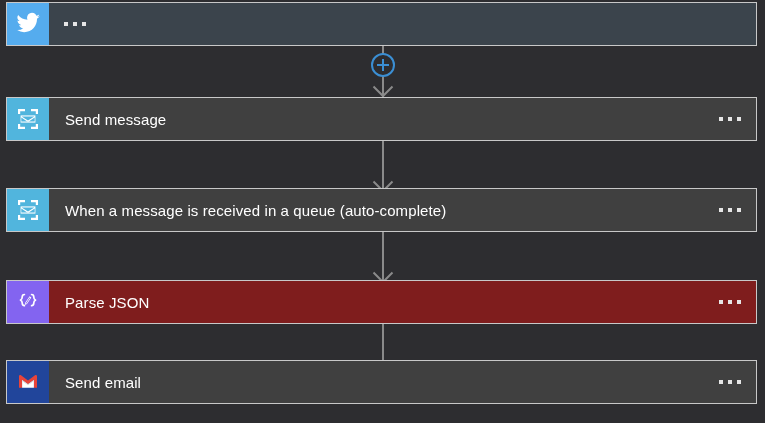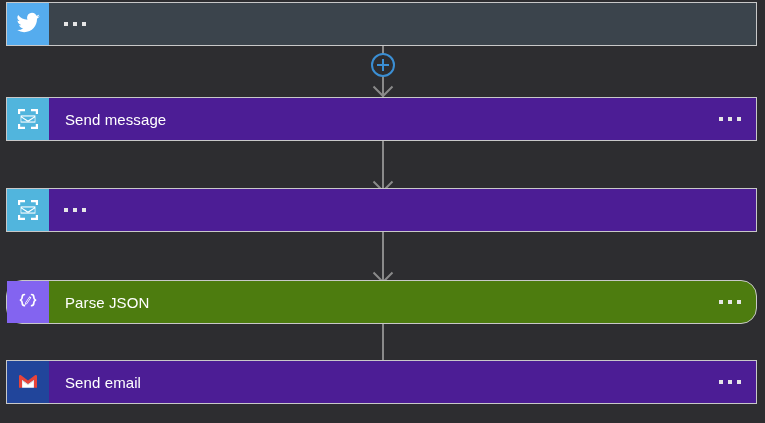--- a/index.html
+++ b/index.html
@@ -73,27 +73,27 @@
   }
 
   
   .card {
     position: absolute;
     left: 6px;
     width: 751px;
     height: 44px;
     box-sizing: border-box;
     border: 1px solid #c8c8c8;
-    background: #4c1d95;
+    background: #404040;
     display: flex;
     align-items: stretch;
     cursor: pointer;
   }
   .card.trigger { background: #3b444c; }
-  .card.builtin { background: #4d7c0f; border-radius: 16px; }
+  .card.builtin { background: #7f1d1d; }
 
   .card-icon {
     flex: 0 0 42px;
     width: 42px;
     display: flex;
     align-items: center;
     justify-content: center;
   }
   .card-icon svg { display: block; }
 
@@ -178,20 +178,21 @@
   </div>
 
   <div class="card" style="top:188px;">
     <div class="card-icon" style="background:#51b5dd;">
       <svg width="26" height="26" viewBox="0 0 26 26" aria-hidden="true">
         <path fill="#ffffff" d="M3 3h7v2.2H5.2V8H3V3zm13 0h7v5h-2.2V5.2H16V3zM3 18h2.2v2.8H10V23H3v-5zm17.8 0H23v5h-7v-2.2h4.8V18z"></path>
         <path fill="#ffffff" d="M5.6 9.4h14.8v7.2H5.6V9.4z"></path>
         <path fill="#51b5dd" d="M6.6 10.4 13 14.6l6.4-4.2H6.6zm-0.3 1.1v4.1h13.4v-4.1l-6.7 4.4-6.7-4.4z"></path>
       </svg>
     </div>
+    <div class="card-title">When a message is received in a queue (auto-complete)</div>
     <div class="card-menu">
       <i></i>
       <i></i>
       <i></i>
     </div>
   </div>
 
   <div class="connector" style="top:232px;">
     <div class="conn-line"></div>
     <div class="conn-arrow">

